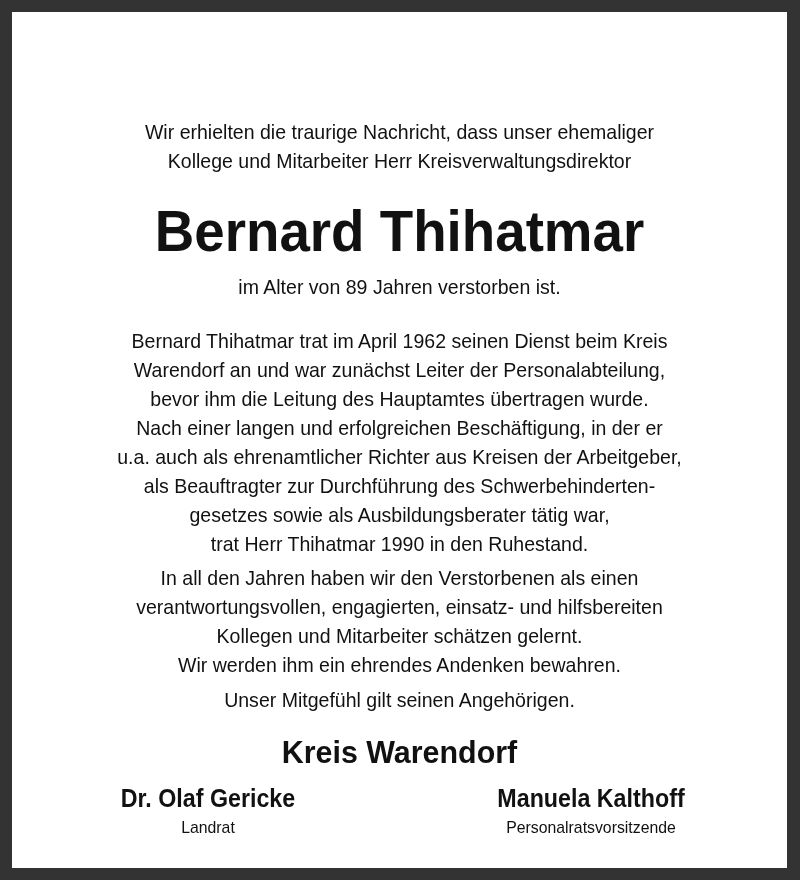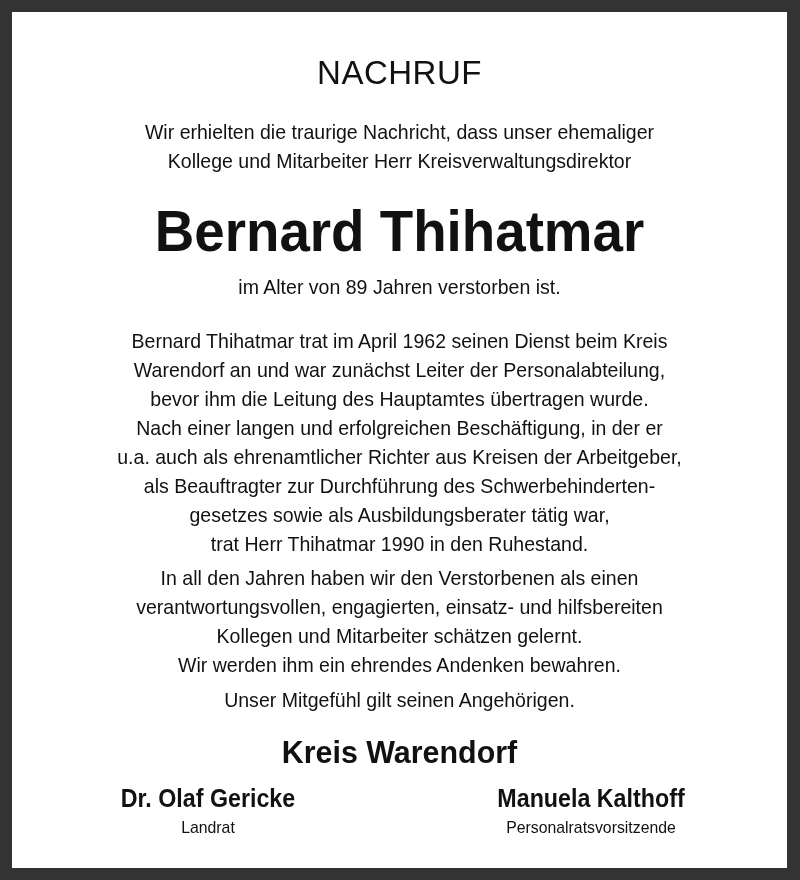--- a/index.html
+++ b/index.html
@@ -62,21 +62,20 @@
   .sig-role {
     font-size: 17px;
     transform: scaleX(0.93);
   }
 </style>
 </head>
 <body>
 
 <div class="paper">
 
-  <div class="line title">NACHRUF</div>
 
   <div class="line body-line" style="top:109px">Wir erhielten die traurige Nachricht, dass unser ehemaliger</div>
   <div class="line body-line" style="top:138px">Kollege und Mitarbeiter Herr Kreisverwaltungsdirektor</div>
 
   <div class="line name">Bernard Thihatmar</div>
 
   <div class="line body-line" style="top:264px">im Alter von 89 Jahren verstorben ist.</div>
 
   <div class="line body-line" style="top:318px">Bernard Thihatmar trat im April 1962 seinen Dienst beim Kreis</div>
   <div class="line body-line" style="top:347px">Warendorf an und war zunächst Leiter der Personalabteilung,</div>

